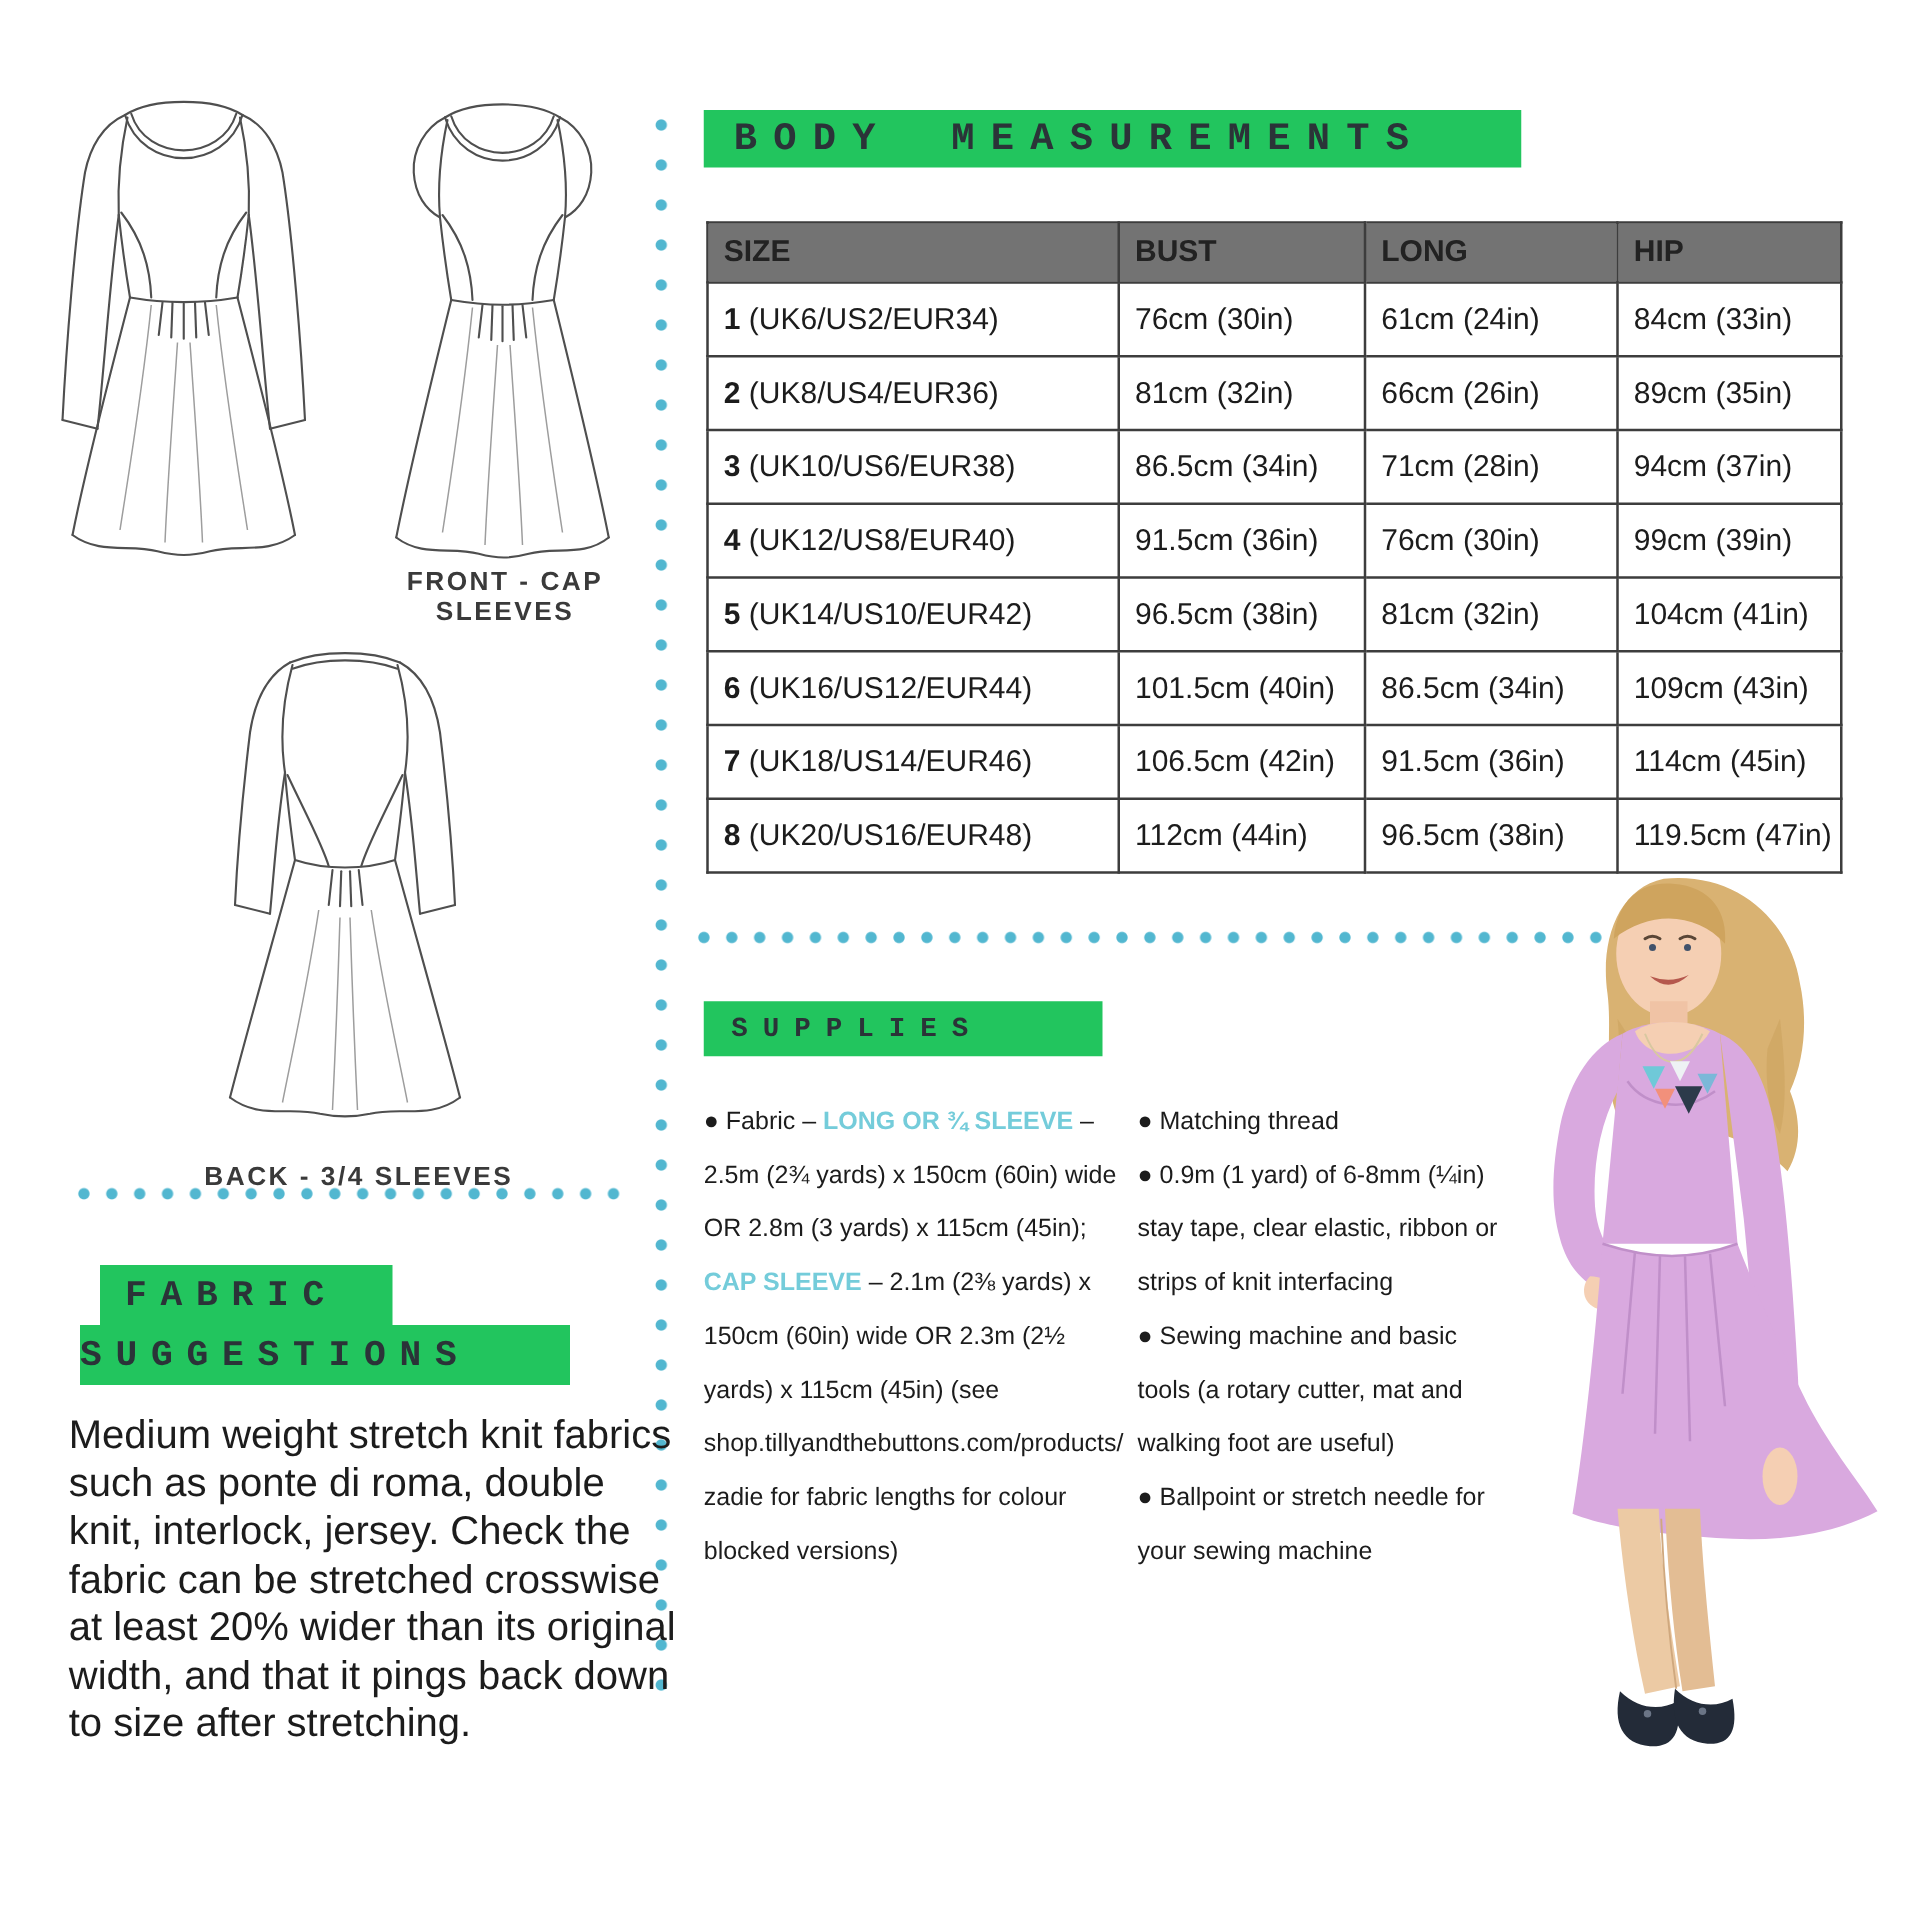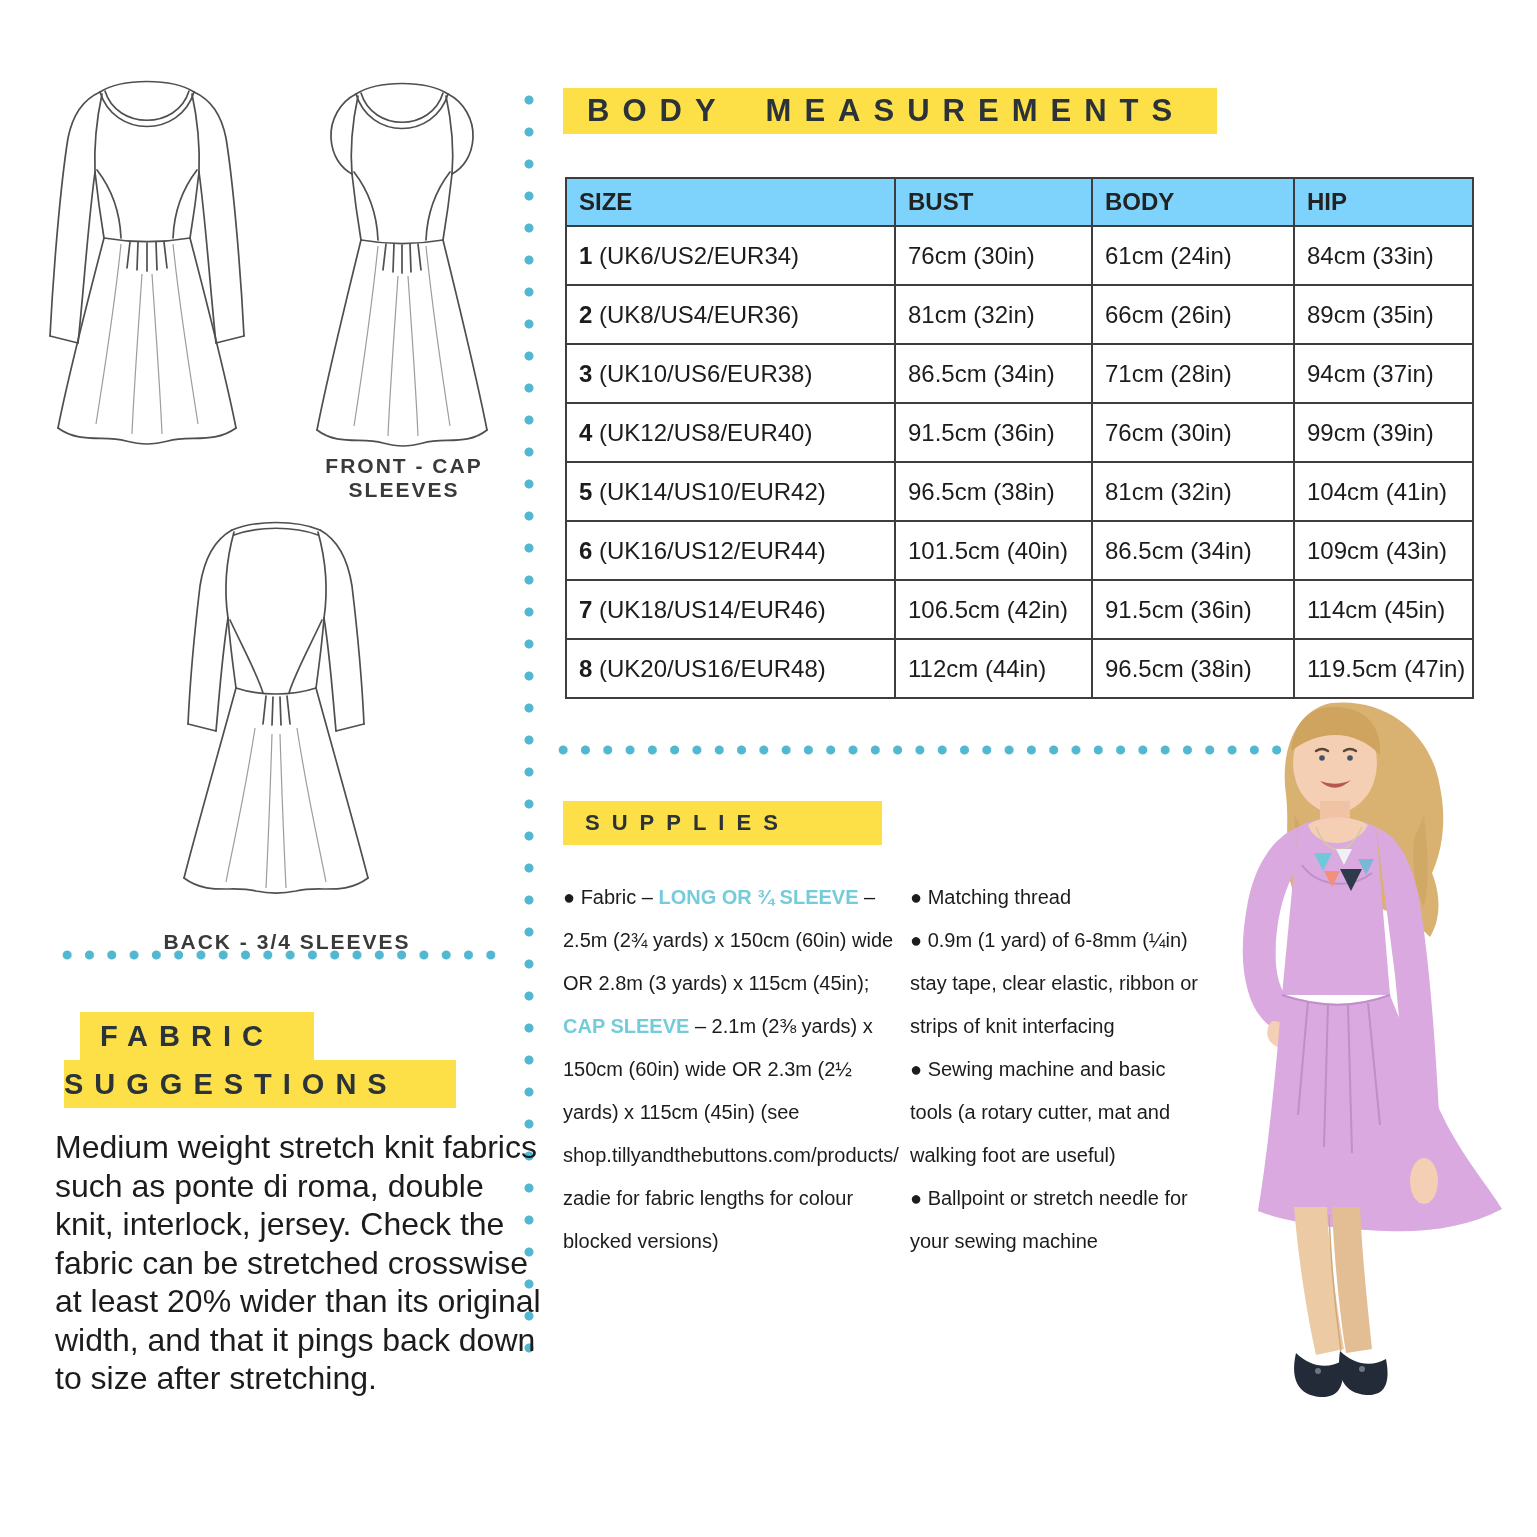--- a/index.html
+++ b/index.html
@@ -13,37 +13,37 @@
     background-image:radial-gradient(circle,#52b7d0 4.1px,rgba(0,0,0,0) 4.9px);
     background-size:10px 32px;background-repeat:repeat-y;background-position:center top;
   }
   .dots-h{
     position:absolute;height:10px;
     background-image:radial-gradient(circle,#52b7d0 4.1px,rgba(0,0,0,0) 4.9px);
     background-size:22.3px 10px;background-repeat:repeat-x;background-position:left center;
   }
   
   .banner{
-    position:absolute;background:#fde047;color:#2b3338;font-weight:bold;
-    display:flex;align-items:center;
+    position:absolute;background:#22c55e;color:#2b3338;font-weight:bold;
+    display:flex;align-items:center;font-family:Liberation Mono, monospace;
   }
   .banner-bm{left:563px;top:88px;width:630px;height:46px;font-size:31px;letter-spacing:13px;word-spacing:16px;padding-left:24px;}
   .banner-sup{left:563px;top:801px;width:297px;height:44px;font-size:22px;letter-spacing:12px;padding-left:22px;}
   .banner-fab1{left:55px;top:1012px;width:214px;height:48px;font-size:29px;letter-spacing:11px;padding-left:20px;margin-left:25px;}
   .banner-fab2{left:64px;top:1060px;width:392px;height:48px;font-size:29px;letter-spacing:11px;}
   
   table.meas{
     position:absolute;left:565px;top:177px;width:907px;
     border-collapse:collapse;table-layout:fixed;
   }
   table.meas th,table.meas td{
     border:2px solid #3d3d3d;padding:0 0 0 12px;text-align:left;vertical-align:middle;
     white-space:nowrap;overflow:hidden;
   }
-  table.meas th{background:#7dd3fc;height:46px;font-size:24px;font-weight:bold;color:#222;}
+  table.meas th{background:#737373;height:46px;font-size:24px;font-weight:bold;color:#222;}
   table.meas td{height:57px;font-size:24px;color:#1c1c1c;}
   .size-num{font-weight:bold;}
   
   .flowtext{
     position:absolute;font-size:20px;line-height:43px;color:#1c1c1c;
     overflow-wrap:anywhere;
   }
   .supplies-col1{left:563px;top:876px;width:340px;}
   .supplies-col2{left:910px;top:876px;width:302px;}
   .supply-item{margin:0;}
@@ -181,21 +181,21 @@
     <colgroup>
         <col style="width:329px">
         <col style="width:197px">
         <col style="width:202px">
         <col style="width:179px">
       </colgroup>
     <thead>
       <tr>
           <th>SIZE</th>
           <th>BUST</th>
-          <th>BODY</th>
+          <th>LONG</th>
           <th>HIP</th>
         </tr>
     </thead>
     <tbody>
         <tr>
           <td><span class="size-num">1</span> (UK6/US2/EUR34)</td>
           <td>76cm (30in)</td>
           <td>61cm (24in)</td>
           <td>84cm (33in)</td>
         </tr>

